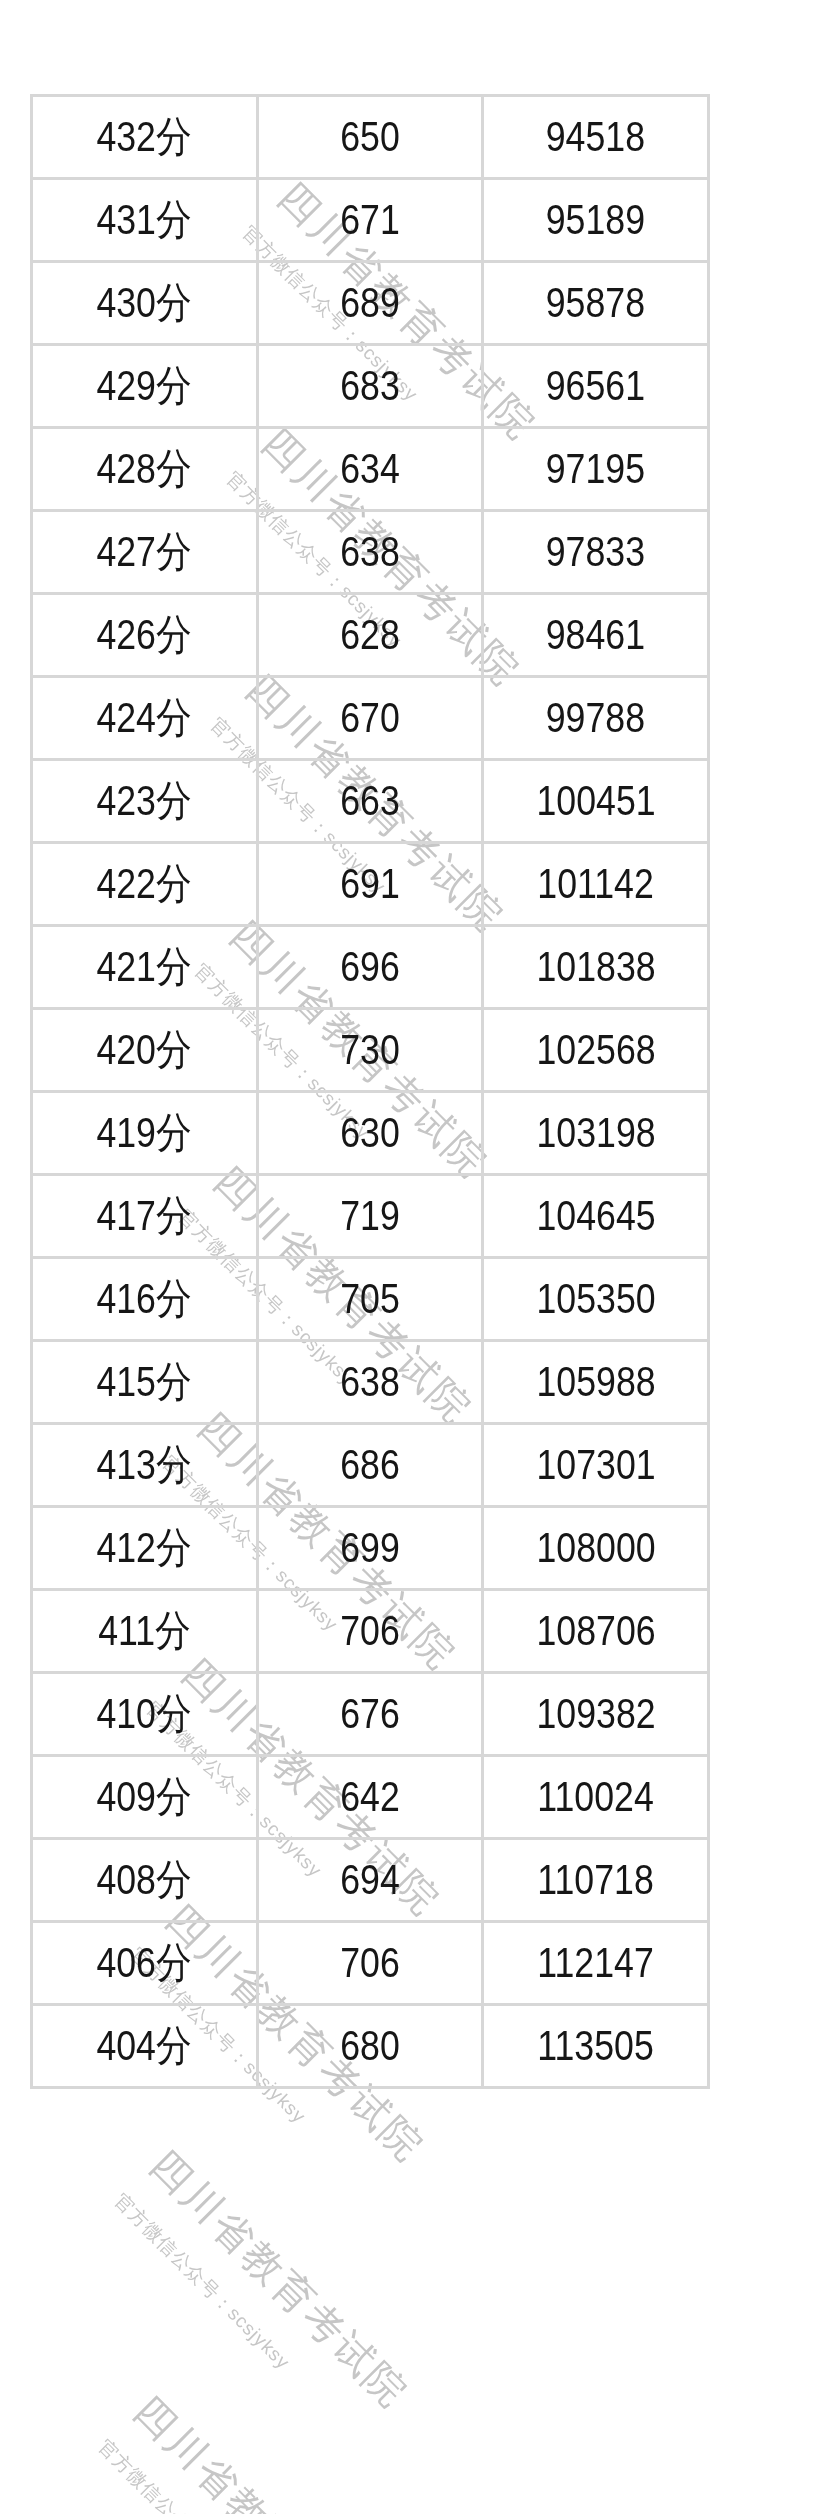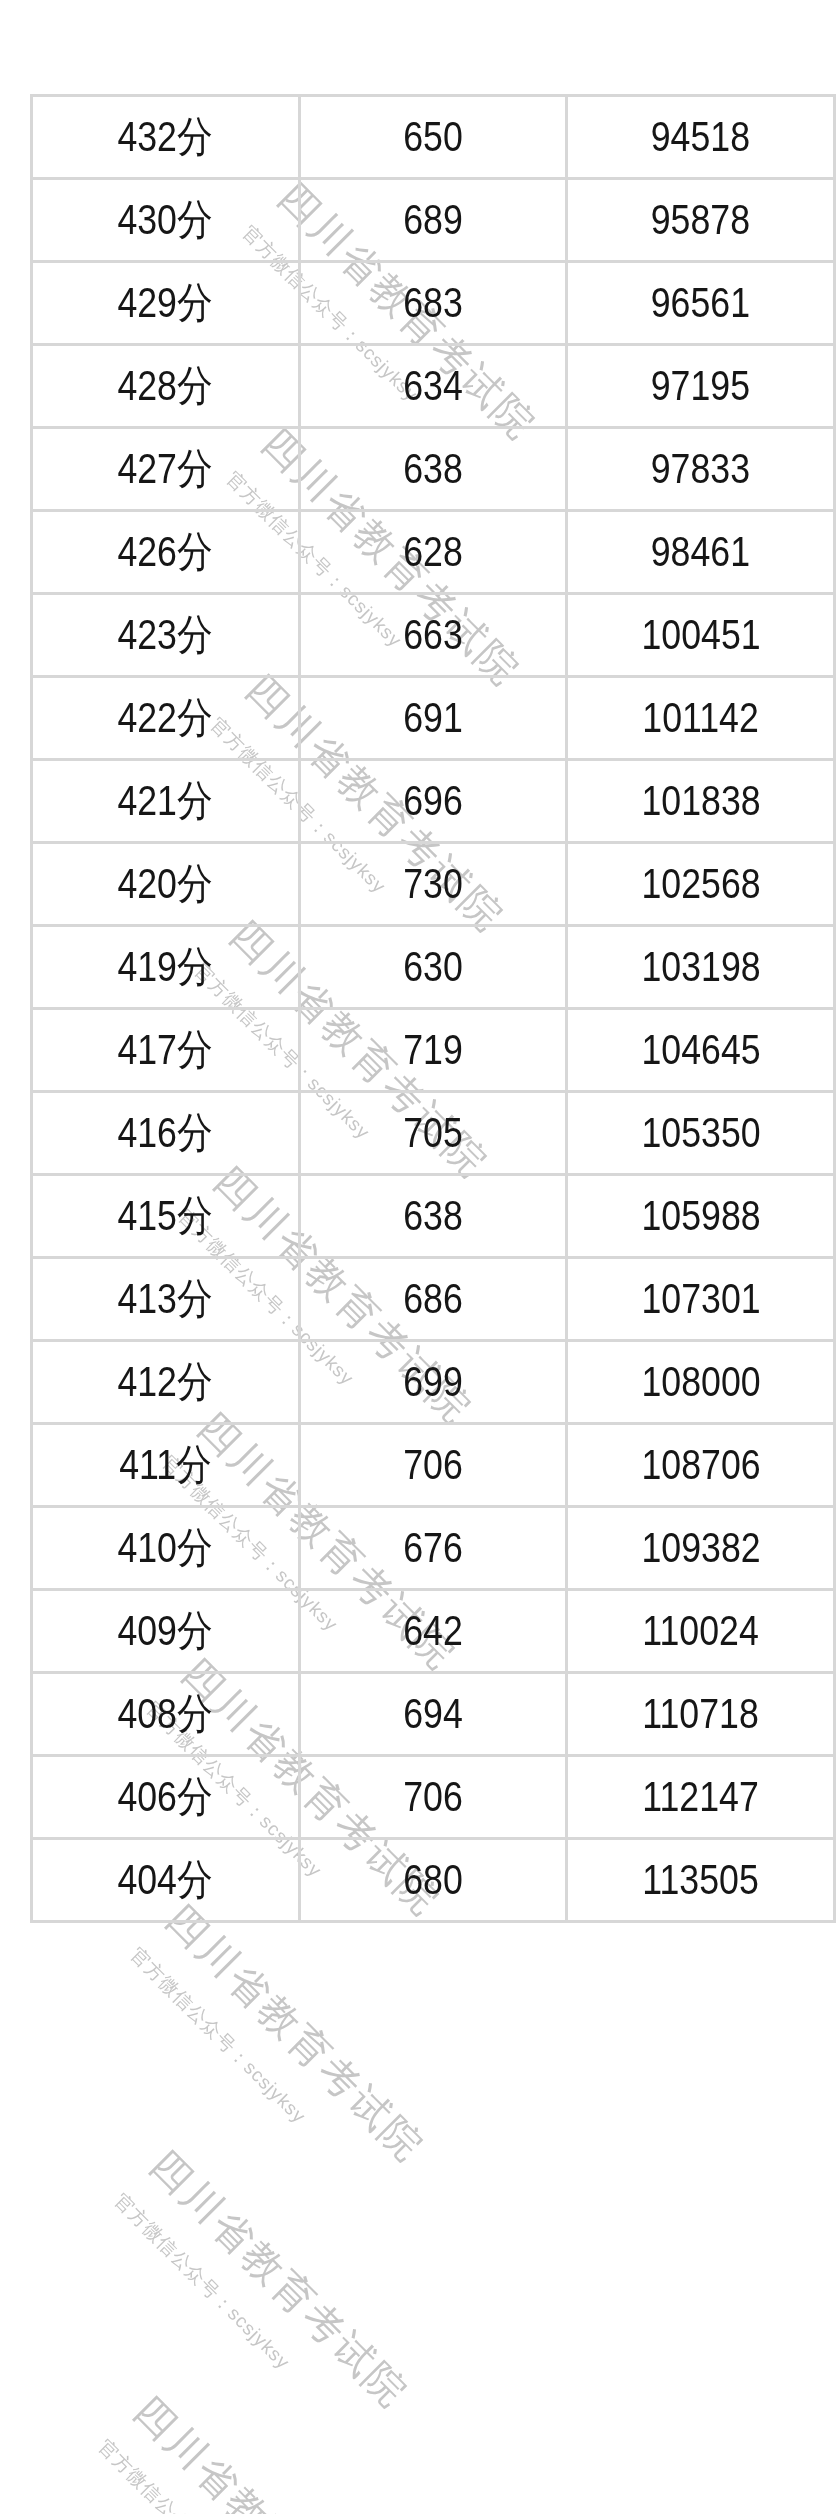--- a/index.html
+++ b/index.html
@@ -36,21 +36,21 @@
   .wm-line2 {
     font-size: 19px;
     letter-spacing: 1px;
     margin-top: 16px;
   }
   
   table.score-table {
     position: absolute;
     left: 30px;
     top: 94px;
-    width: 806px;
+    width: 680px;
     z-index: 2;
     border-collapse: collapse;
     table-layout: fixed;
   }
   .score-table td {
     border: 3px solid var(--border-color, #d7d7d7);
     height: 80px;
     text-align: center;
     vertical-align: middle;
     background: transparent;
@@ -111,20 +111,25 @@
   </div>
 
 <table class="score-table">
   <tbody>
       <tr>
     <td><span>432分</span></td>
     <td><span>650</span></td>
     <td><span>94518</span></td>
   </tr>
       <tr>
+    <td><span>431分</span></td>
+    <td><span>671</span></td>
+    <td><span>95189</span></td>
+  </tr>
+      <tr>
     <td><span>430分</span></td>
     <td><span>689</span></td>
     <td><span>95878</span></td>
   </tr>
       <tr>
     <td><span>429分</span></td>
     <td><span>683</span></td>
     <td><span>96561</span></td>
   </tr>
       <tr>
@@ -134,20 +139,25 @@
   </tr>
       <tr>
     <td><span>427分</span></td>
     <td><span>638</span></td>
     <td><span>97833</span></td>
   </tr>
       <tr>
     <td><span>426分</span></td>
     <td><span>628</span></td>
     <td><span>98461</span></td>
+  </tr>
+      <tr>
+    <td><span>424分</span></td>
+    <td><span>670</span></td>
+    <td><span>99788</span></td>
   </tr>
       <tr>
     <td><span>423分</span></td>
     <td><span>663</span></td>
     <td><span>100451</span></td>
   </tr>
       <tr>
     <td><span>422分</span></td>
     <td><span>691</span></td>
     <td><span>101142</span></td>

